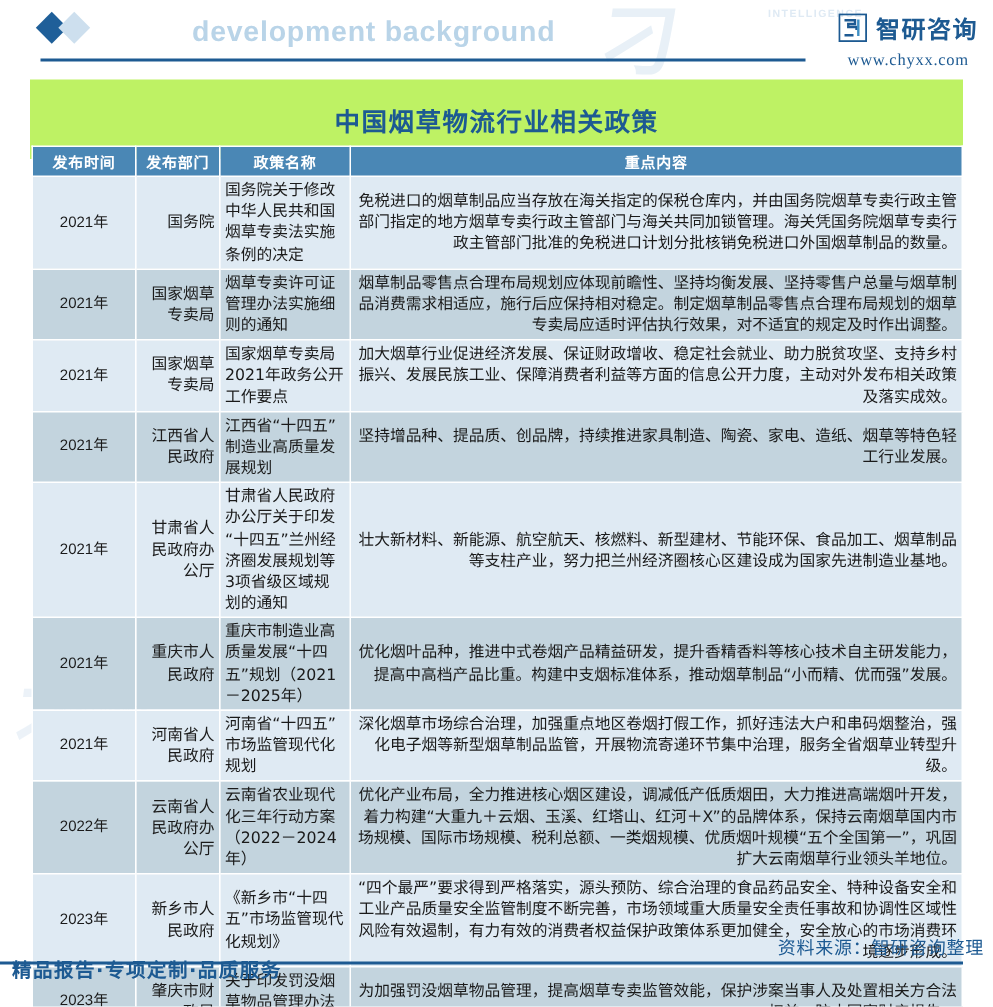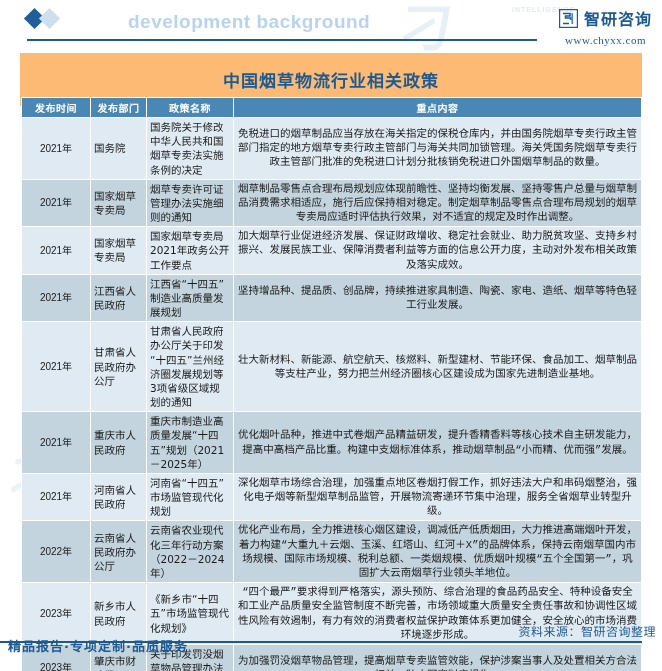--- a/index.html
+++ b/index.html
@@ -128,21 +128,21 @@
     letter-spacing: .5px;
     text-align: center;
   }
 
   
   .title-banner {
     position: absolute;
     top: 53px; left: 20px;
     width: 622px;
     height: 53px;
-    background: #fdba74;
+    background: #bef264;
     z-index: 2;
     display: flex;
     align-items: center;
     justify-content: center;
   }
   .title-banner .t {
     font-size: 17px;
     font-weight: bold;
     color: #1d5a92;
     font-family: "DejaVu Sans", "Liberation Sans", sans-serif;
@@ -175,23 +175,23 @@
     font-family: "DejaVu Sans", "Liberation Sans", sans-serif;
     border: 1px solid #ffffff;
     padding: 2px 3px;
     vertical-align: middle;
     line-height: 1.35;
     letter-spacing: 0;
   }
   .policy-table tbody tr.odd td { background: #dfeaf3; }
   .policy-table tbody tr.even td { background: #c3d4de; }
   td.c-date { text-align: center; font-family: "Liberation Sans", sans-serif; font-size: 10px;}
-  td.c-dept { text-align: left; }
+  td.c-dept { text-align: right; }
   td.c-name { text-align: left; }
-  td.c-content { text-align: center; font-family: Liberation Mono, monospace; }
+  td.c-content { text-align: right; }
 
   
   col.w-date    { width: 69px; }
   col.w-dept    { width: 56px; }
   col.w-name    { width: 87px; }
   col.w-content { width: 408px; }
 
   
   .footer-rule {
     position: absolute;

